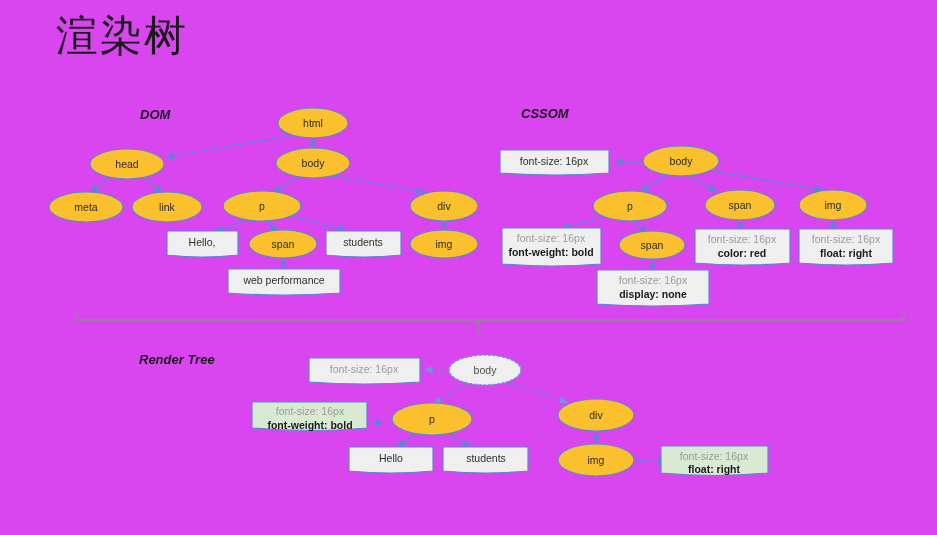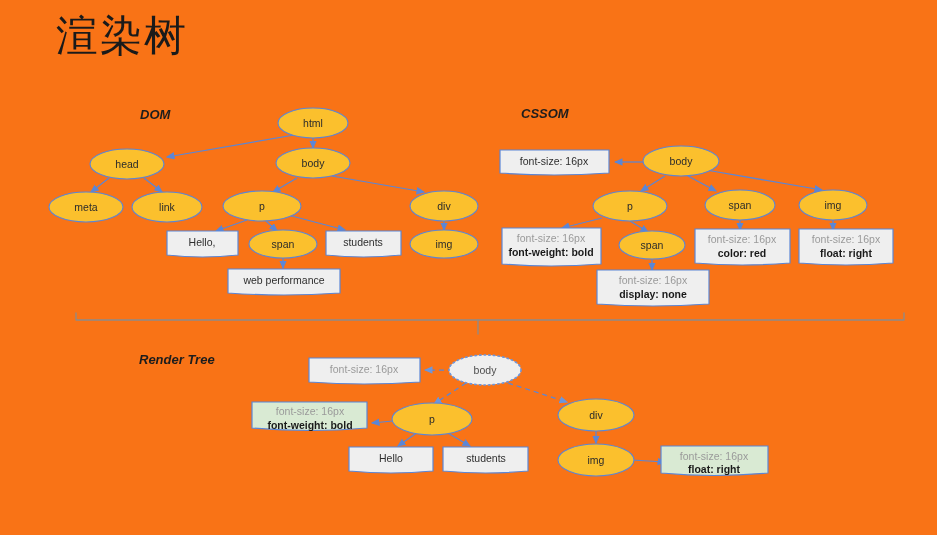--- a/index.html
+++ b/index.html
@@ -12,21 +12,21 @@
     height: 535px;
     overflow: hidden;
     font-family: "Liberation Sans", sans-serif;
     position: relative;
   }
   #slide {
     position: absolute;
     left: 0; top: 0;
     width: 937px;
     height: 535px;
-    background: #f97316;
+    background: #d946ef;
   }
   #page-title {
     position: absolute;
     left: 56px;
     top: 8px;
     font-family: "Liberation Serif", serif;
     font-size: 42px;
     line-height: 56px;
     color: #1a1a1a;
     letter-spacing: 2px;

